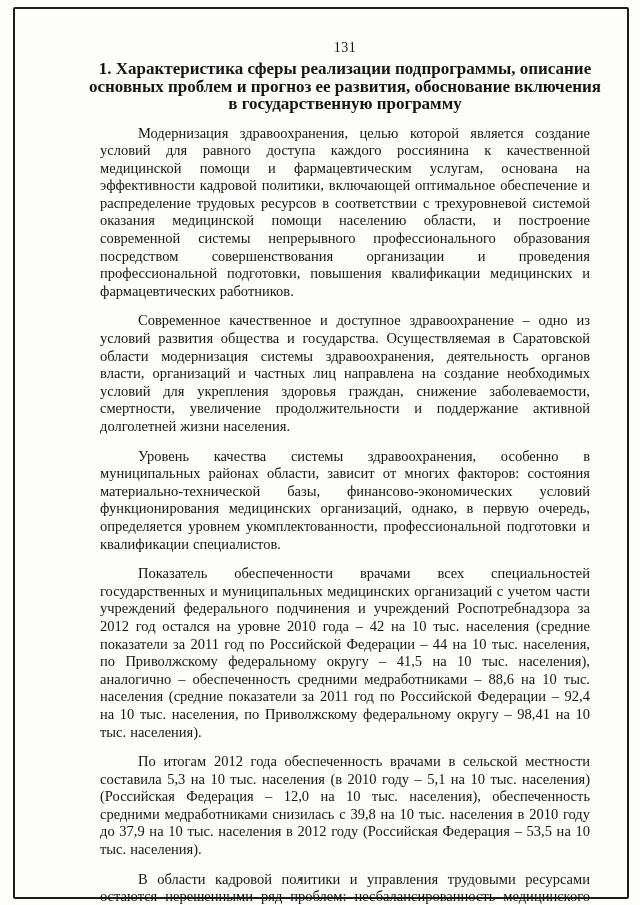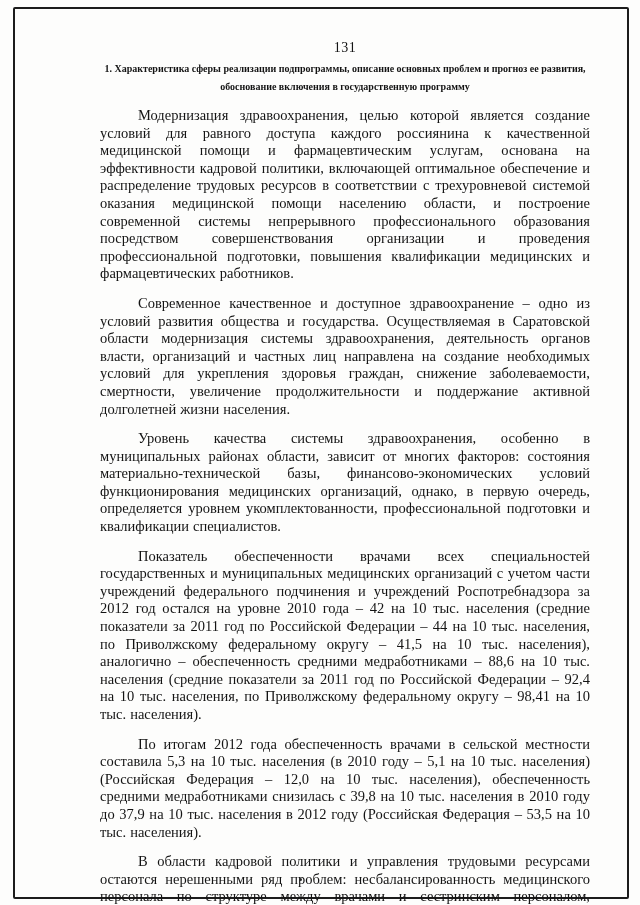--- a/index.html
+++ b/index.html
@@ -30,21 +30,21 @@
   }
   .page-number {
     text-align: center;
     font-size: 14px;
     letter-spacing: 0.5px;
     margin: 0 0 4px 0;
   }
   .heading {
     text-align: center;
     font-weight: bold;
-    font-size: 10px;
+    font-size: 17px;
     line-height: 17.5px;
     margin: 0 0 1px 0;
   }
   .body-text p {
     margin: 12px;
     text-align: justify;
     text-indent: 38px;
     font-size: 14.5px;
     line-height: 17.6px;
     word-spacing: 0.4px;

